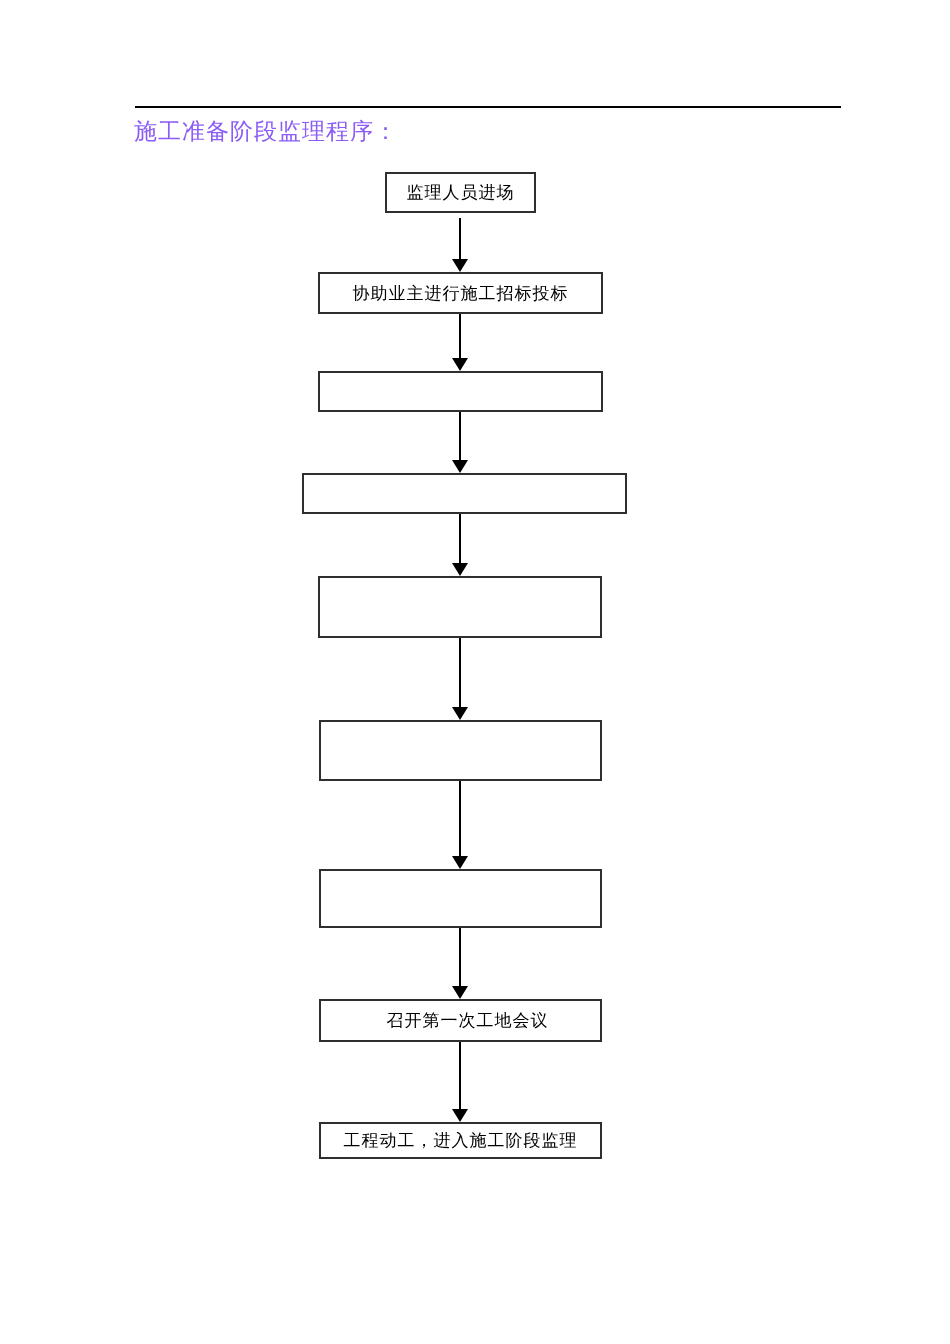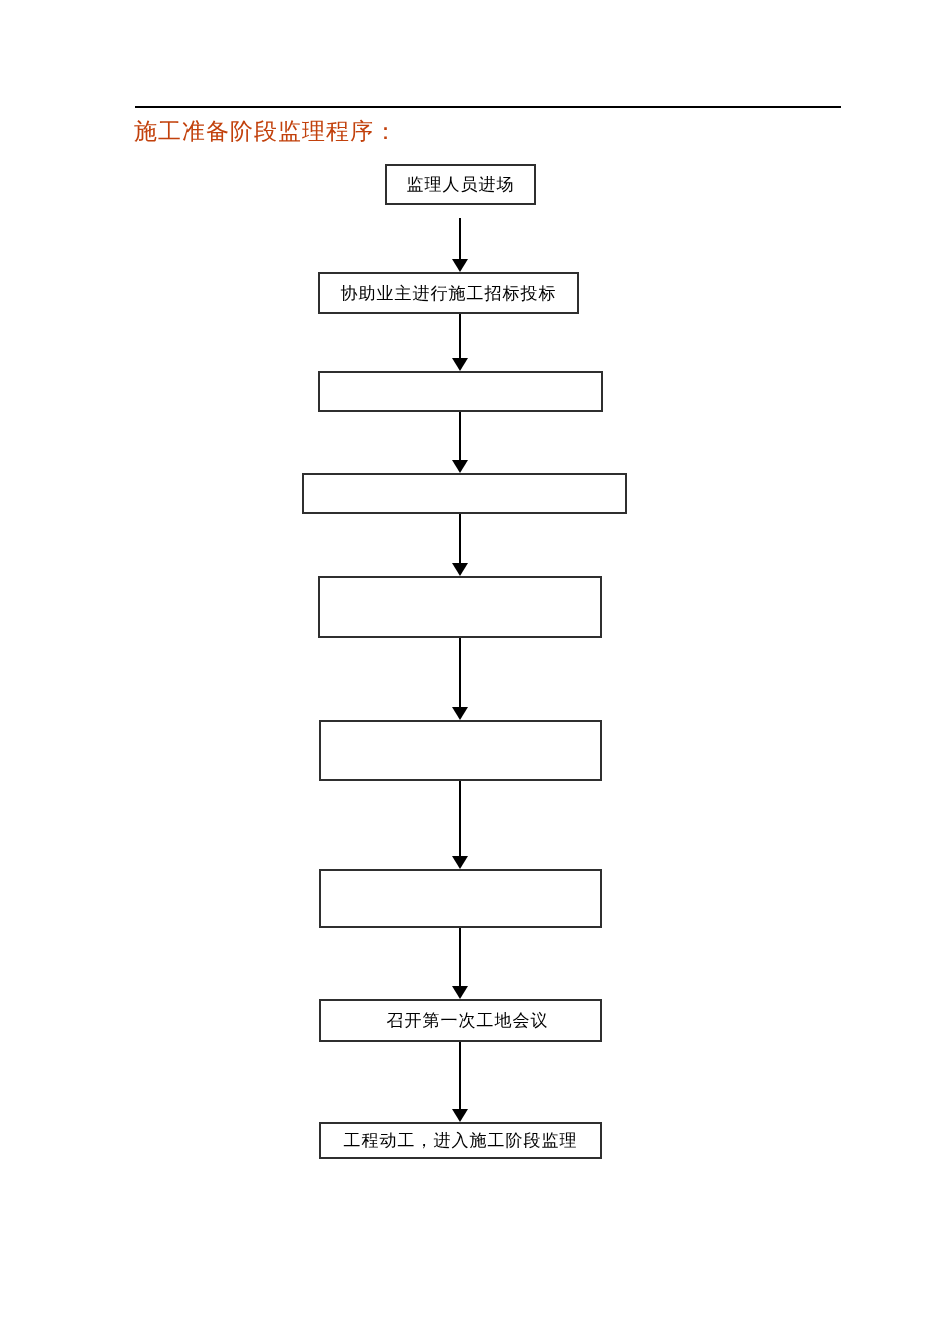--- a/index.html
+++ b/index.html
@@ -23,38 +23,38 @@
     width: 706px;
     height: 0;
     border-top: 2px solid #000000;
   }
   .page-title {
     position: absolute;
     left: 134px;
     top: 116px;
     font-size: 23px;
     letter-spacing: 1px;
-    color: #c2410c;
+    color: #8b5cf6;
     white-space: nowrap;
   }
   .flow-node {
     position: absolute;
     border: 2px solid #2f2f2f;
     background: #ffffff;
     display: flex;
     align-items: center;
     justify-content: center;
     box-sizing: border-box;
     font-size: 17px;
     letter-spacing: 1px;
     text-align: center;
     white-space: nowrap;
   }
-  .node-1 { left: 385px; top: 164px; width: 151px; height: 41px; }
-  .node-2 { left: 318px; top: 272px; width: 261px; height: 42px; }
+  .node-1 { left: 385px; top: 172px; width: 151px; height: 41px; }
+  .node-2 { left: 318px; top: 272px; width: 285px; height: 42px; }
   .node-3 { left: 318px; top: 371px; width: 285px; height: 41px; }
   .node-4 { left: 302px; top: 473px; width: 325px; height: 41px; }
   .node-5 { left: 318px; top: 576px; width: 284px; height: 62px; }
   .node-6 { left: 319px; top: 720px; width: 283px; height: 61px; }
   .node-7 { left: 319px; top: 869px; width: 283px; height: 59px; }
   .node-8 { left: 319px; top: 999px; width: 283px; height: 43px; padding-left: 14px; }
   .node-9 { left: 319px; top: 1122px; width: 283px; height: 37px; }
 
   .flow-arrow {
     position: absolute;

